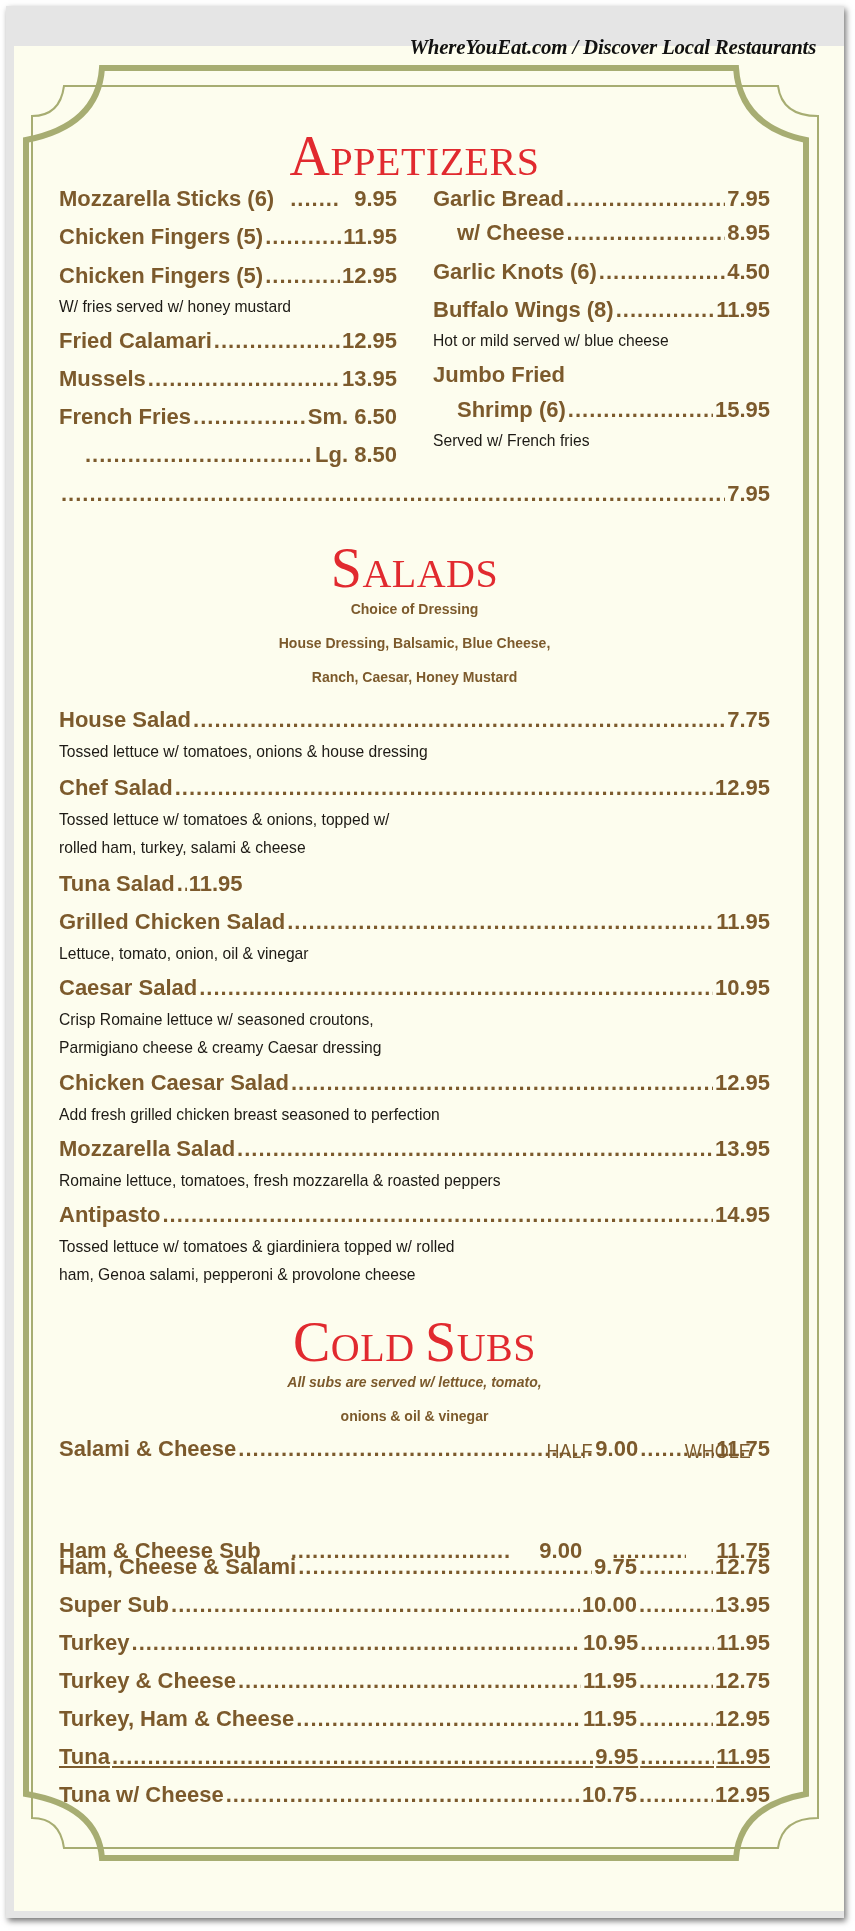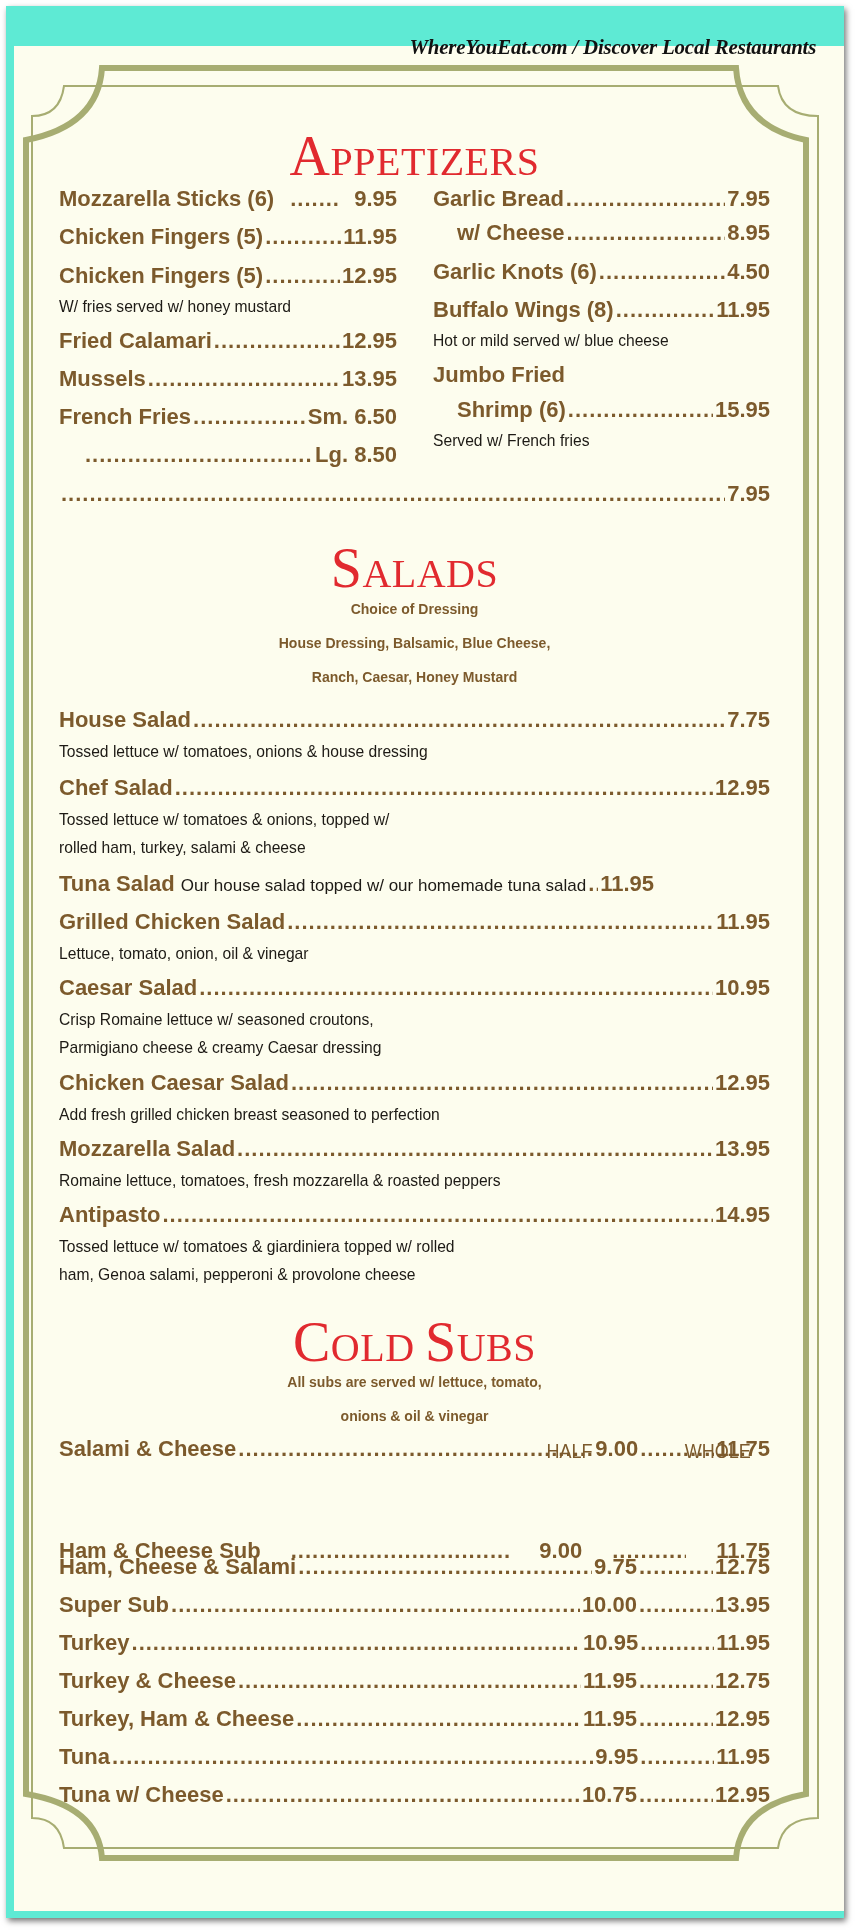--- a/index.html
+++ b/index.html
@@ -1,21 +1,21 @@
 <!DOCTYPE html>
 <html><head>
   <meta charset="utf-8">
   <style>
     * { box-sizing: border-box; margin: 0; padding: 0; }
     html, body { width: 855px; height: 1931px; background: #ffffff; overflow: hidden; }
     body { position: relative; font-family: "DejaVu Sans", sans-serif; }
 
     .page {
       position: absolute; left: 6px; top: 6px; width: 838px; height: 1912px;
-      background: #5eead4;
+      background: #e5e5e5;
       box-shadow: 2px 3px 6px rgba(0,0,0,0.55);
     }
     .paper {
       position: absolute; left: 8px; top: 40px; width: 830px; height: 1865px;
       background: #fdfdee;
     }
     .site-header {
       position: absolute; right: 28px; top: 28px;
       font-family: "Liberation Serif", serif; font-style: italic; font-weight: bold;
       font-size: 22px; color: #111; letter-spacing: -0.2px;
@@ -166,21 +166,20 @@
     <div class="item" style="left:0;top:769px;width:711px;">
         <span class="name">Chef Salad</span>
         <span class="dots"></span>
         <span class="price">12.95</span>
       </div>
     <div class="desc" style="left:0;top:804px;">Tossed lettuce w/ tomatoes &amp; onions, topped w/</div>
     <div class="desc" style="left:0;top:832px;">rolled ham, turkey, salami &amp; cheese</div>
 
     <div class="item" style="left:0;top:865px;width:711px;">
         <span class="name">Tuna Salad</span>
-        <span class="desc-inline" style="margin-left:6px;">Our house salad topped w/ our homemade tuna salad</span>
         <span class="dots" style="flex:0 0 10px;"></span>
         <span class="price">11.95</span>
       </div>
 
     <div class="item" style="left:0;top:903px;width:711px;">
         <span class="name">Grilled Chicken Salad</span>
         <span class="dots"></span>
         <span class="price">11.95</span>
       </div>
     <div class="desc" style="left:0;top:938px;">Lettuce, tomato, onion, oil &amp; vinegar</div>
@@ -209,21 +208,21 @@
 
     <div class="item" style="left:0;top:1196px;width:711px;">
         <span class="name">Antipasto</span>
         <span class="dots"></span>
         <span class="price">14.95</span>
       </div>
     <div class="desc" style="left:0;top:1231px;">Tossed lettuce w/ tomatoes &amp; giardiniera topped w/ rolled</div>
     <div class="desc" style="left:0;top:1259px;">ham, Genoa salami, pepperoni &amp; provolone cheese</div>
 
     <div class="section-title" style="top:1304px;"><span class="cap">C</span><span>OLD </span><span class="cap">S</span><span>UBS</span></div>
-    <div class="centered" style="top:1368px;">All subs are served w/ lettuce, tomato,</div>
+    <div class="centered" style="top:1368px;font-style:italic;">All subs are served w/ lettuce, tomato,</div>
     <div class="centered" style="top:1402px;">onions &amp; oil &amp; vinegar</div>
     <div class="col-head" style="left:485px;top:1434px;">HALF</div>
     <div class="col-head" style="left:622px;top:1434px;">WHOLE</div>
 
     <div class="item" style="left:0;top:1532px;width:711px;gap:28px;">
         <span class="name">Ham &amp; Cheese Sub</span>
         <span class="dots"></span>
         <span class="price">9.00</span>
         <span class="dots" style="flex:0 0 74px;"></span>
         <span class="price">11.75</span>
@@ -263,21 +262,21 @@
         <span class="dots" style="flex:0 0 74px;"></span>
         <span class="price">12.75</span>
       </div>
     <div class="item" style="left:0;top:1700px;width:711px;">
         <span class="name">Turkey, Ham &amp; Cheese</span>
         <span class="dots"></span>
         <span class="price">11.95</span>
         <span class="dots" style="flex:0 0 74px;"></span>
         <span class="price">12.95</span>
       </div>
-    <div class="item" style="left:0;top:1738px;width:711px;">
+    <div class="item" style="left:0;top:1738px;width:711px;text-decoration:underline;">
         <span class="name">Tuna</span>
         <span class="dots"></span>
         <span class="price">9.95</span>
         <span class="dots" style="flex:0 0 74px;"></span>
         <span class="price">11.95</span>
       </div>
     <div class="item" style="left:0;top:1776px;width:711px;">
         <span class="name">Tuna w/ Cheese</span>
         <span class="dots"></span>
         <span class="price">10.75</span>

